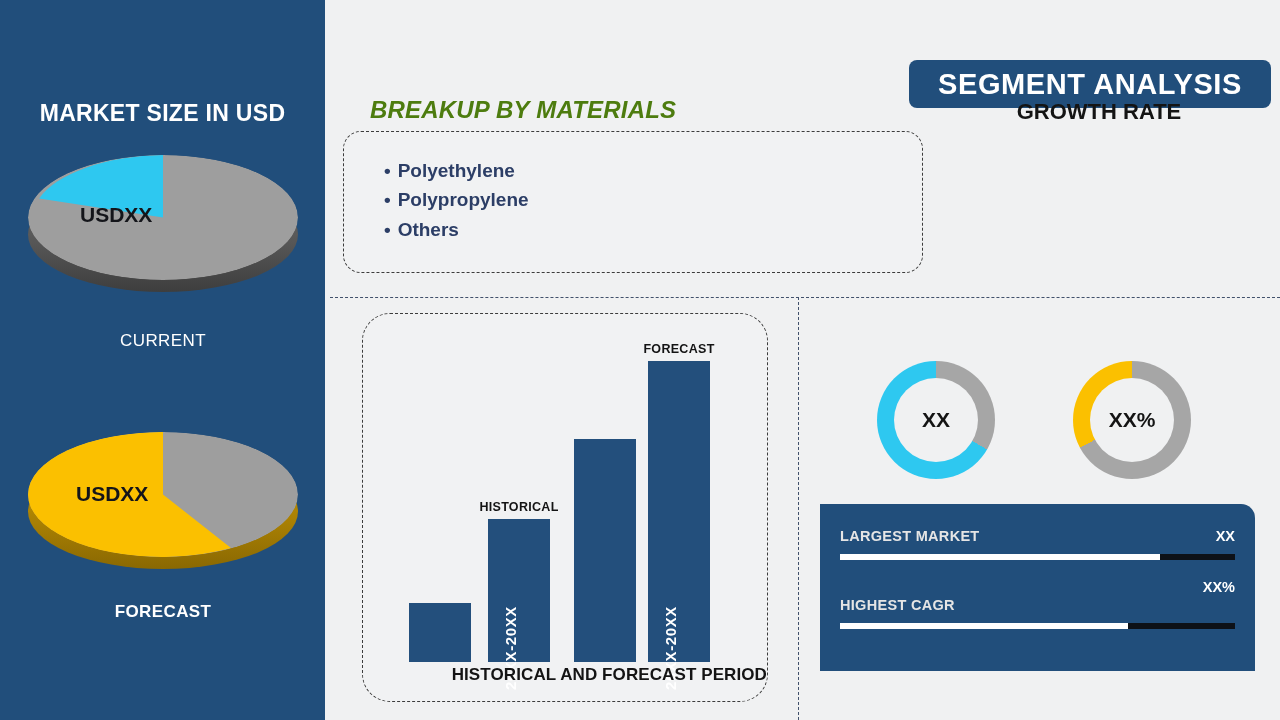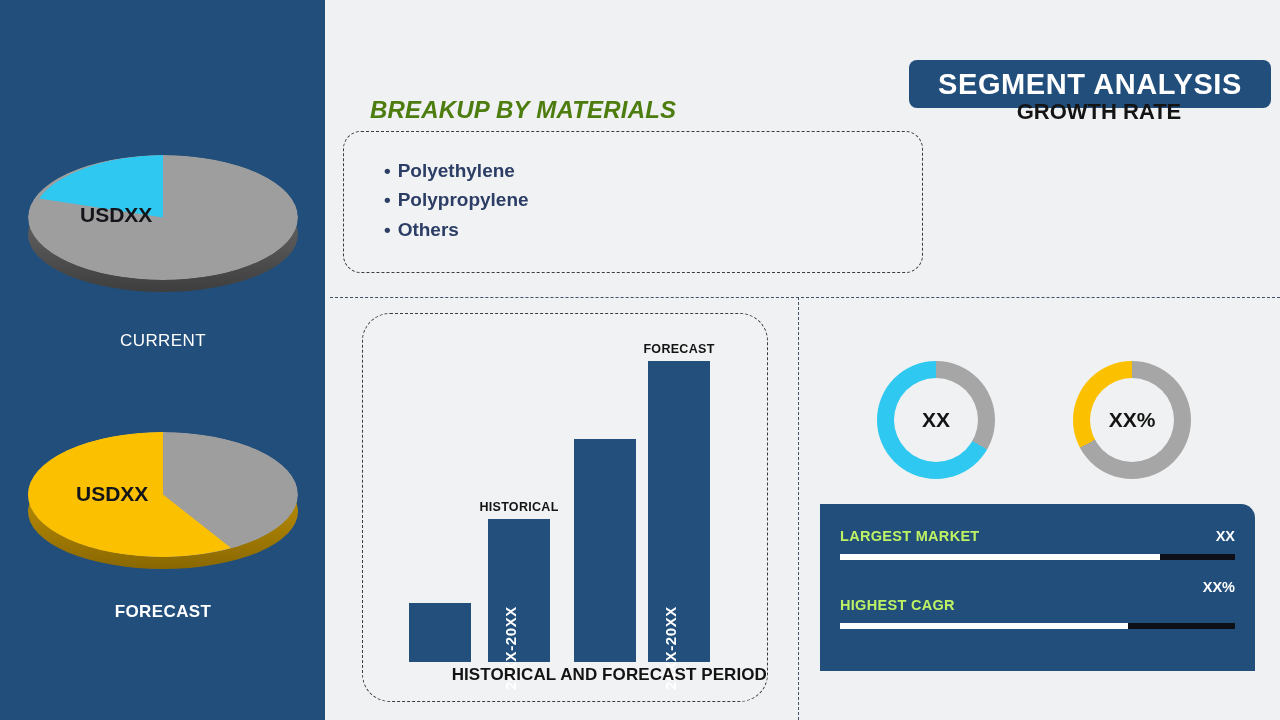--- a/index.html
+++ b/index.html
@@ -308,21 +308,21 @@
   }
   #metric-row-1 { top: 24px; }
   #metric-row-2 { top: 93px; }
   .metric-head {
     position: relative;
     height: 20px;
   }
   .metric-label {
     position: absolute;
     left: 0; top: 0;
-    color: #bef264;
+    color: #e5e5e5;
     font-size: 14.5px;
     font-weight: bold;
     letter-spacing: .3px;
   }
   .metric-value {
     position: absolute;
     right: 0; top: 0;
     color: #ffffff;
     font-size: 14.5px;
     font-weight: bold;
@@ -341,20 +341,21 @@
     background: #ffffff;
   }
 </style>
 </head>
 <body>
 
 <div id="root">
 
   <div id="left-panel">
 
+    <div id="left-title">MARKET SIZE IN USD</div>
 
     <div class="pie-wrap" id="pie-current-wrap">
       <div class="pie-stage">
         <div class="pie-side" id="pie1-side"></div>
         <div class="pie-top">
           <svg width="270" height="125" viewBox="0 0 270 125">
             <ellipse cx="135" cy="62.5" rx="135" ry="62.5" fill="#9e9e9e"></ellipse>
             <path d="M135 62.5 L135 0 A135 62.5 0 0 0 11.2 43.4 Z" fill="#2ec8f0"></path>
           </svg>
         </div>

